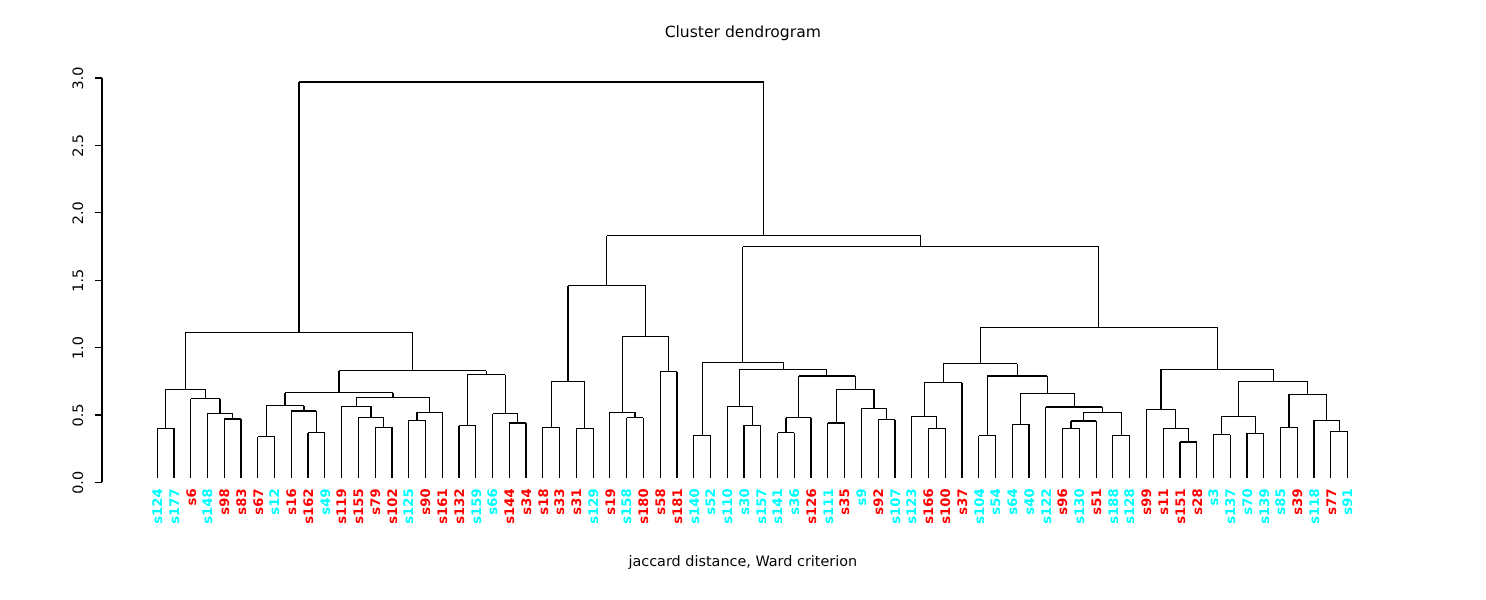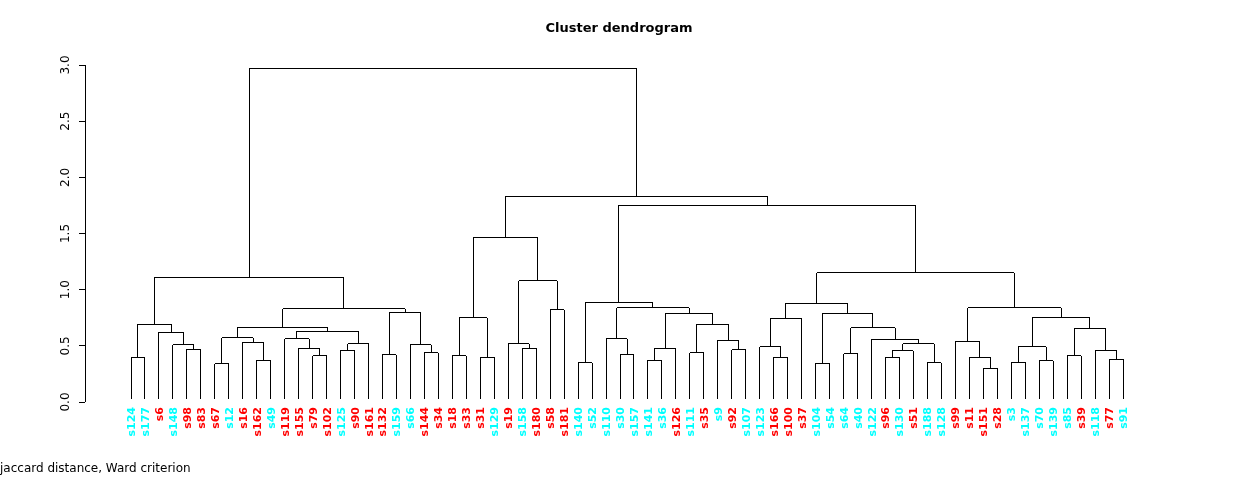--- a/index.html
+++ b/index.html
@@ -1,19 +1,19 @@
 <!DOCTYPE html>
 <html><head>
 <meta charset="utf-8">
 <style>
   html,body{margin:0;padding:0;background:#ffffff;font-family:"DejaVu Sans","Liberation Sans",sans-serif;}
   .fig{position:relative;width:1238px;height:500px;background:#ffffff;overflow:hidden;}
   .fig-title{position:absolute;top:20px;left:0;width:1238px;text-align:center;
-    font-size:13px;font-weight:bold;color:#000;}
-  .fig-caption{position:absolute;top:461px;left:0;width:1238px;text-align:left;
+    font-size:13px;font-weight:normal;color:#000;}
+  .fig-caption{position:absolute;top:461px;left:0;width:1238px;text-align:center;
     font-size:12px;color:#000;}
   svg{position:absolute;top:0;left:0;}
   svg line{stroke:#000;stroke-width:1;shape-rendering:crispEdges;}
   text.ytick{font-size:12px;fill:#000;font-family:"DejaVu Sans","Liberation Sans",sans-serif;}
   text.leaf{font-size:11px;font-weight:bold;font-family:"DejaVu Sans","Liberation Sans",sans-serif;}
 </style>
 </head>
 <body>
 
 <div class="fig">

